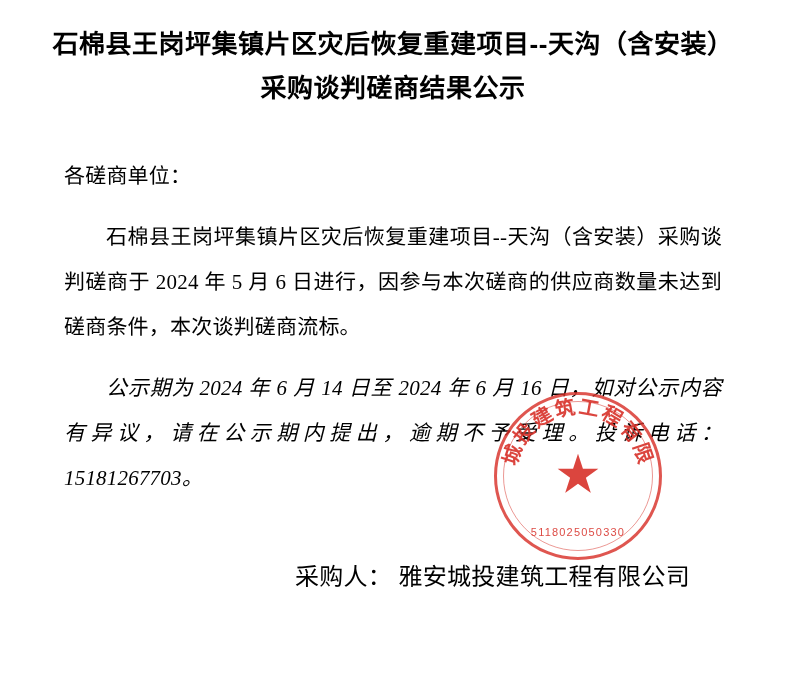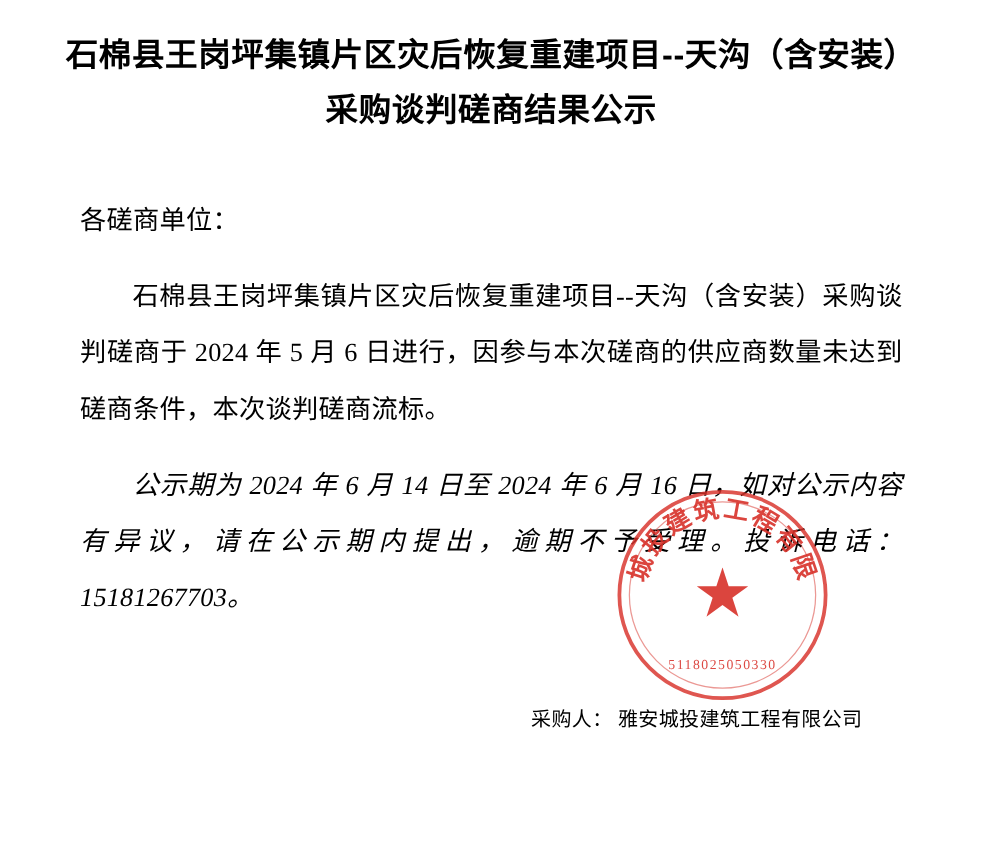--- a/index.html
+++ b/index.html
@@ -63,21 +63,21 @@
   }
 
   .signature-block {
     margin-top: 54px;
     text-align: right;
     position: relative;
     padding-right: 48px;
   }
 
   .sig-line {
-    font-size: 16px;
+    font-size: 24px;
     line-height: 44px;
     letter-spacing: 0.3px;
     white-space: nowrap;
   }
 
   
   .seal {
     position: absolute;
     left: 494px;
     top: 392px;
@@ -106,21 +106,21 @@
     line-height: 44px;
     color: #d8312a;
     opacity: 0.9;
   }
   .seal .code {
     position: absolute;
     left: 0;
     right: 0;
     bottom: 22px;
     text-align: center;
-    font-family: Liberation Serif, serif;
+    font-family: Liberation Sans, sans-serif;
     font-size: 11px;
     letter-spacing: 1.2px;
     color: #d8312a;
     opacity: 0.88;
   }
   .seal svg {
     position: absolute;
     inset: 0;
     width: 168px;
     height: 168px;

